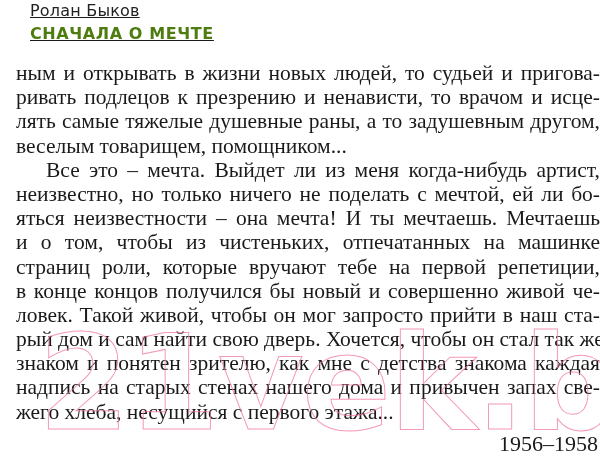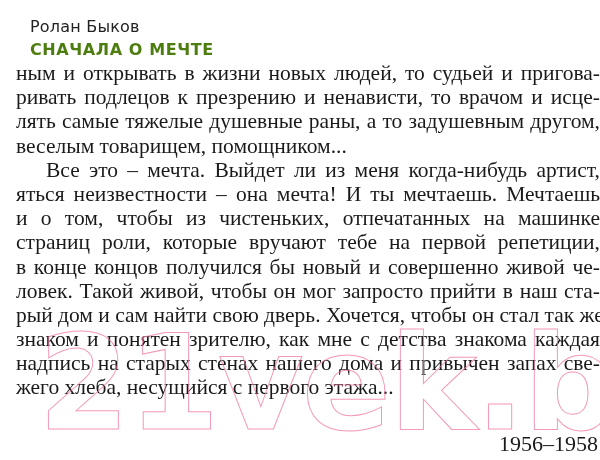--- a/index.html
+++ b/index.html
@@ -2,22 +2,23 @@
 <html><head>
 <meta charset="utf-8">
 <style>
   html, body { margin: 0; padding: 0; }
   body {
     width: 600px; height: 460px; overflow: hidden;
     background: #ffffff; position: relative;
     color: #1a1a1a;
   }
   .running-head {
-    position: absolute; left: 30px; top: 16px;
+    position: absolute; left: 30px; top: 0px;
     font-family: "DejaVu Sans", sans-serif;
+    text-decoration: underline;
   }
   .author {
     font-size: 16px; line-height: 22px; color: #222;
     letter-spacing: 0.2px;
   }
   .title {
     font-size: 16px; line-height: 22px; font-weight: bold;
     color: #4d7c0f; letter-spacing: 0.6px; margin-top: 1px;
   }
   .body-text {
@@ -52,20 +53,21 @@
   <div class="author">Ролан Быков</div>
   <div class="title">СНАЧАЛА О МЕЧТЕ</div>
 </div>
 
 <div class="body-text">
   <span class="line">ным и открывать в жизни новых людей, то судьей и пригова-</span>
   <span class="line">ривать подлецов к презрению и ненависти, то врачом и исце-</span>
   <span class="line">лять самые тяжелые душевные раны, а то задушевным другом,</span>
   <span class="line last">веселым товарищем, помощником...</span>
   <span class="line indent">Все это – мечта. Выйдет ли из меня когда-нибудь артист,</span>
+  <span class="line">неизвестно, но только ничего не поделать с мечтой, ей ли бо-</span>
   <span class="line">яться неизвестности – она мечта! И ты мечтаешь. Мечтаешь</span>
   <span class="line">и о том, чтобы из чистеньких, отпечатанных на машинке</span>
   <span class="line">страниц роли, которые вручают тебе на первой репетиции,</span>
   <span class="line">в конце концов получился бы новый и совершенно живой че-</span>
   <span class="line">ловек. Такой живой, чтобы он мог запросто прийти в наш ста-</span>
   <span class="line">рый дом и сам найти свою дверь. Хочется, чтобы он стал так же</span>
   <span class="line">знаком и понятен зрителю, как мне с детства знакома каждая</span>
   <span class="line">надпись на старых стенах нашего дома и привычен запах све-</span>
   <span class="line last">жего хлеба, несущийся с первого этажа...</span>
 </div>

